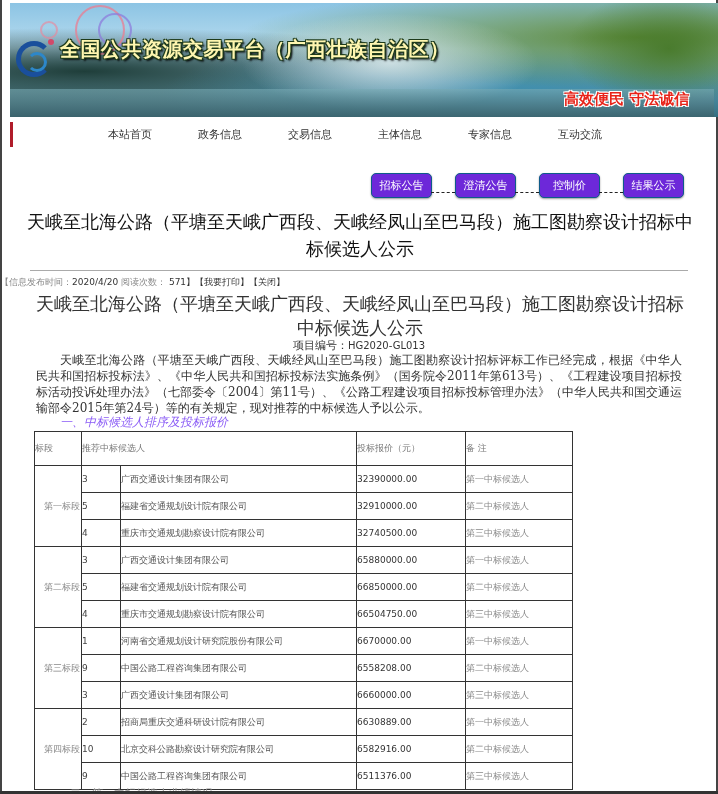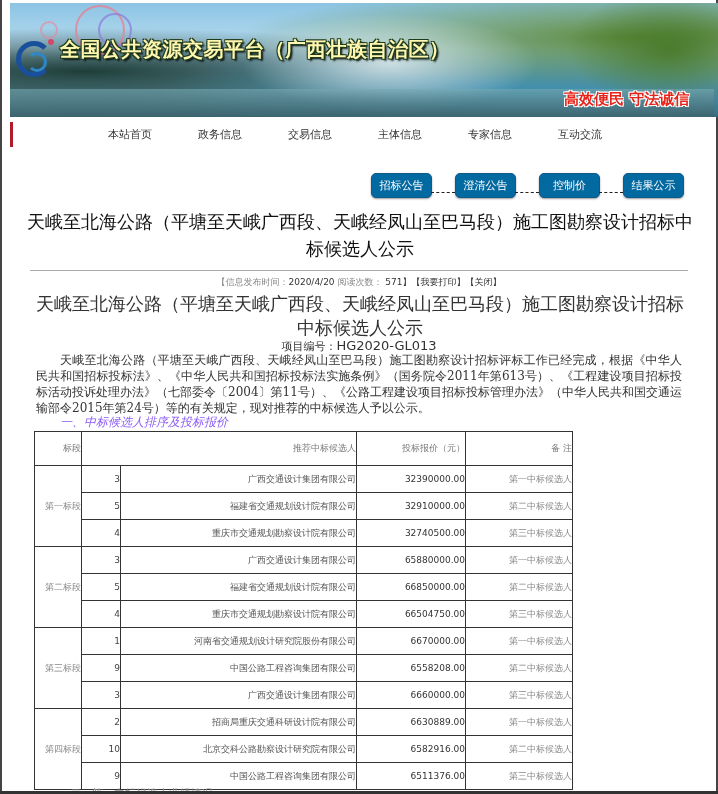--- a/index.html
+++ b/index.html
@@ -47,39 +47,39 @@
   }
   .slogan1 { left: 508px; top: 63px; }
   .slogan2 { left: 554px; top: 87px; }
 
   
   .nav-mark { position:absolute; left:10px; top:122px; width:3px; height:25px; background:#b01c2a; }
   .nav { position:absolute; left:0; top:127px; width:718px; height:20px; }
   .nav-item { position:absolute; top:0; font-size:11px; color:#333; font-family: "DejaVu Serif", serif; cursor:pointer; white-space: nowrap; }
 
   
-  .proc { position:absolute; top:173px; height:23px; width:59px; background:#0369a1; border:1px solid #0e5b8a; border-radius:5px;
+  .proc { position:absolute; top:173px; height:23px; width:59px; background:#6d28d9; border:1px solid #0e5b8a; border-radius:5px;
     box-shadow: 0 1px 2px rgba(0,0,0,0.4); color:#fff; font-size:11px; text-align:center; line-height:23px; font-family: "DejaVu Sans", sans-serif; cursor:pointer; }
   .proc-link { position:absolute; top:192px; height:0; border-top:1px dashed #222; }
 
   
   .main-title { position:absolute; left:20px; top:208px; width:680px; text-align:center; font-size:18px; line-height:27px; color:#111; font-family: "DejaVu Sans", "Liberation Sans", sans-serif; }
   .hr { position:absolute; left:30px; top:270px; width:658px; height:1px; background:#aaa; }
-  .meta { position:absolute; left:0; top:276px; width:718px; text-align:center; font-size:9px; color:#333; font-family: "DejaVu Sans", sans-serif; }
+  .meta { position:absolute; left:0; top:276px; width:718px; font-size:9px; color:#333; font-family: "DejaVu Sans", sans-serif; }
   .meta span { color:#333; }
   .meta .grey { color:#888; }
   .doc-title { position:absolute; left:30px; top:292px; width:660px; text-align:center; font-size:18px; line-height:24px; color:#333; font-family: "DejaVu Serif", serif; }
   .proj-no { position:absolute; left:0; top:338px; width:718px; text-align:center; font-size:11px; color:#333; }
-  .proj-no .code { font-family: "DejaVu Sans", sans-serif; font-size:13px; }
+  .proj-no .code { font-family: "DejaVu Sans", sans-serif; font-size:10px; }
   .para { position:absolute; left:36px; top:352px; width:646px; font-size:12px; line-height:16px; color:#333; text-indent: 24px; text-align: justify; }
   .section { position:absolute; left:60px; top:414px; font-size:12px; color:#8b5cf6;font-style:italic; }
 
   
   table.bids { position:absolute; left:34px; top:431px; border-collapse:collapse; font-size:9px; color:#555; }
-  table.bids td, table.bids th { border:1px solid #333; text-align:right; padding:0; font-weight:normal; }
+  table.bids td, table.bids th { border:1px solid #333; text-align:left; padding:0; font-weight:normal; }
   table.bids th { height:33px; color:#777; }
   table.bids td { height:26px; }
   table.bids td.num { font-family: "DejaVu Sans", sans-serif; color:#333; font-size:9px; }
   table.bids td.seg { color:#888; line-height:14px;padding-left:9px; }
   table.bids td.idx { font-family: "DejaVu Sans", sans-serif; color:#444; }
   table.bids td.rmk { color:#888; }
   .cut-text { position:absolute; left:70px; top:786px; font-size:11px; color:#999; }
 </style>
 </head>
 <body>

